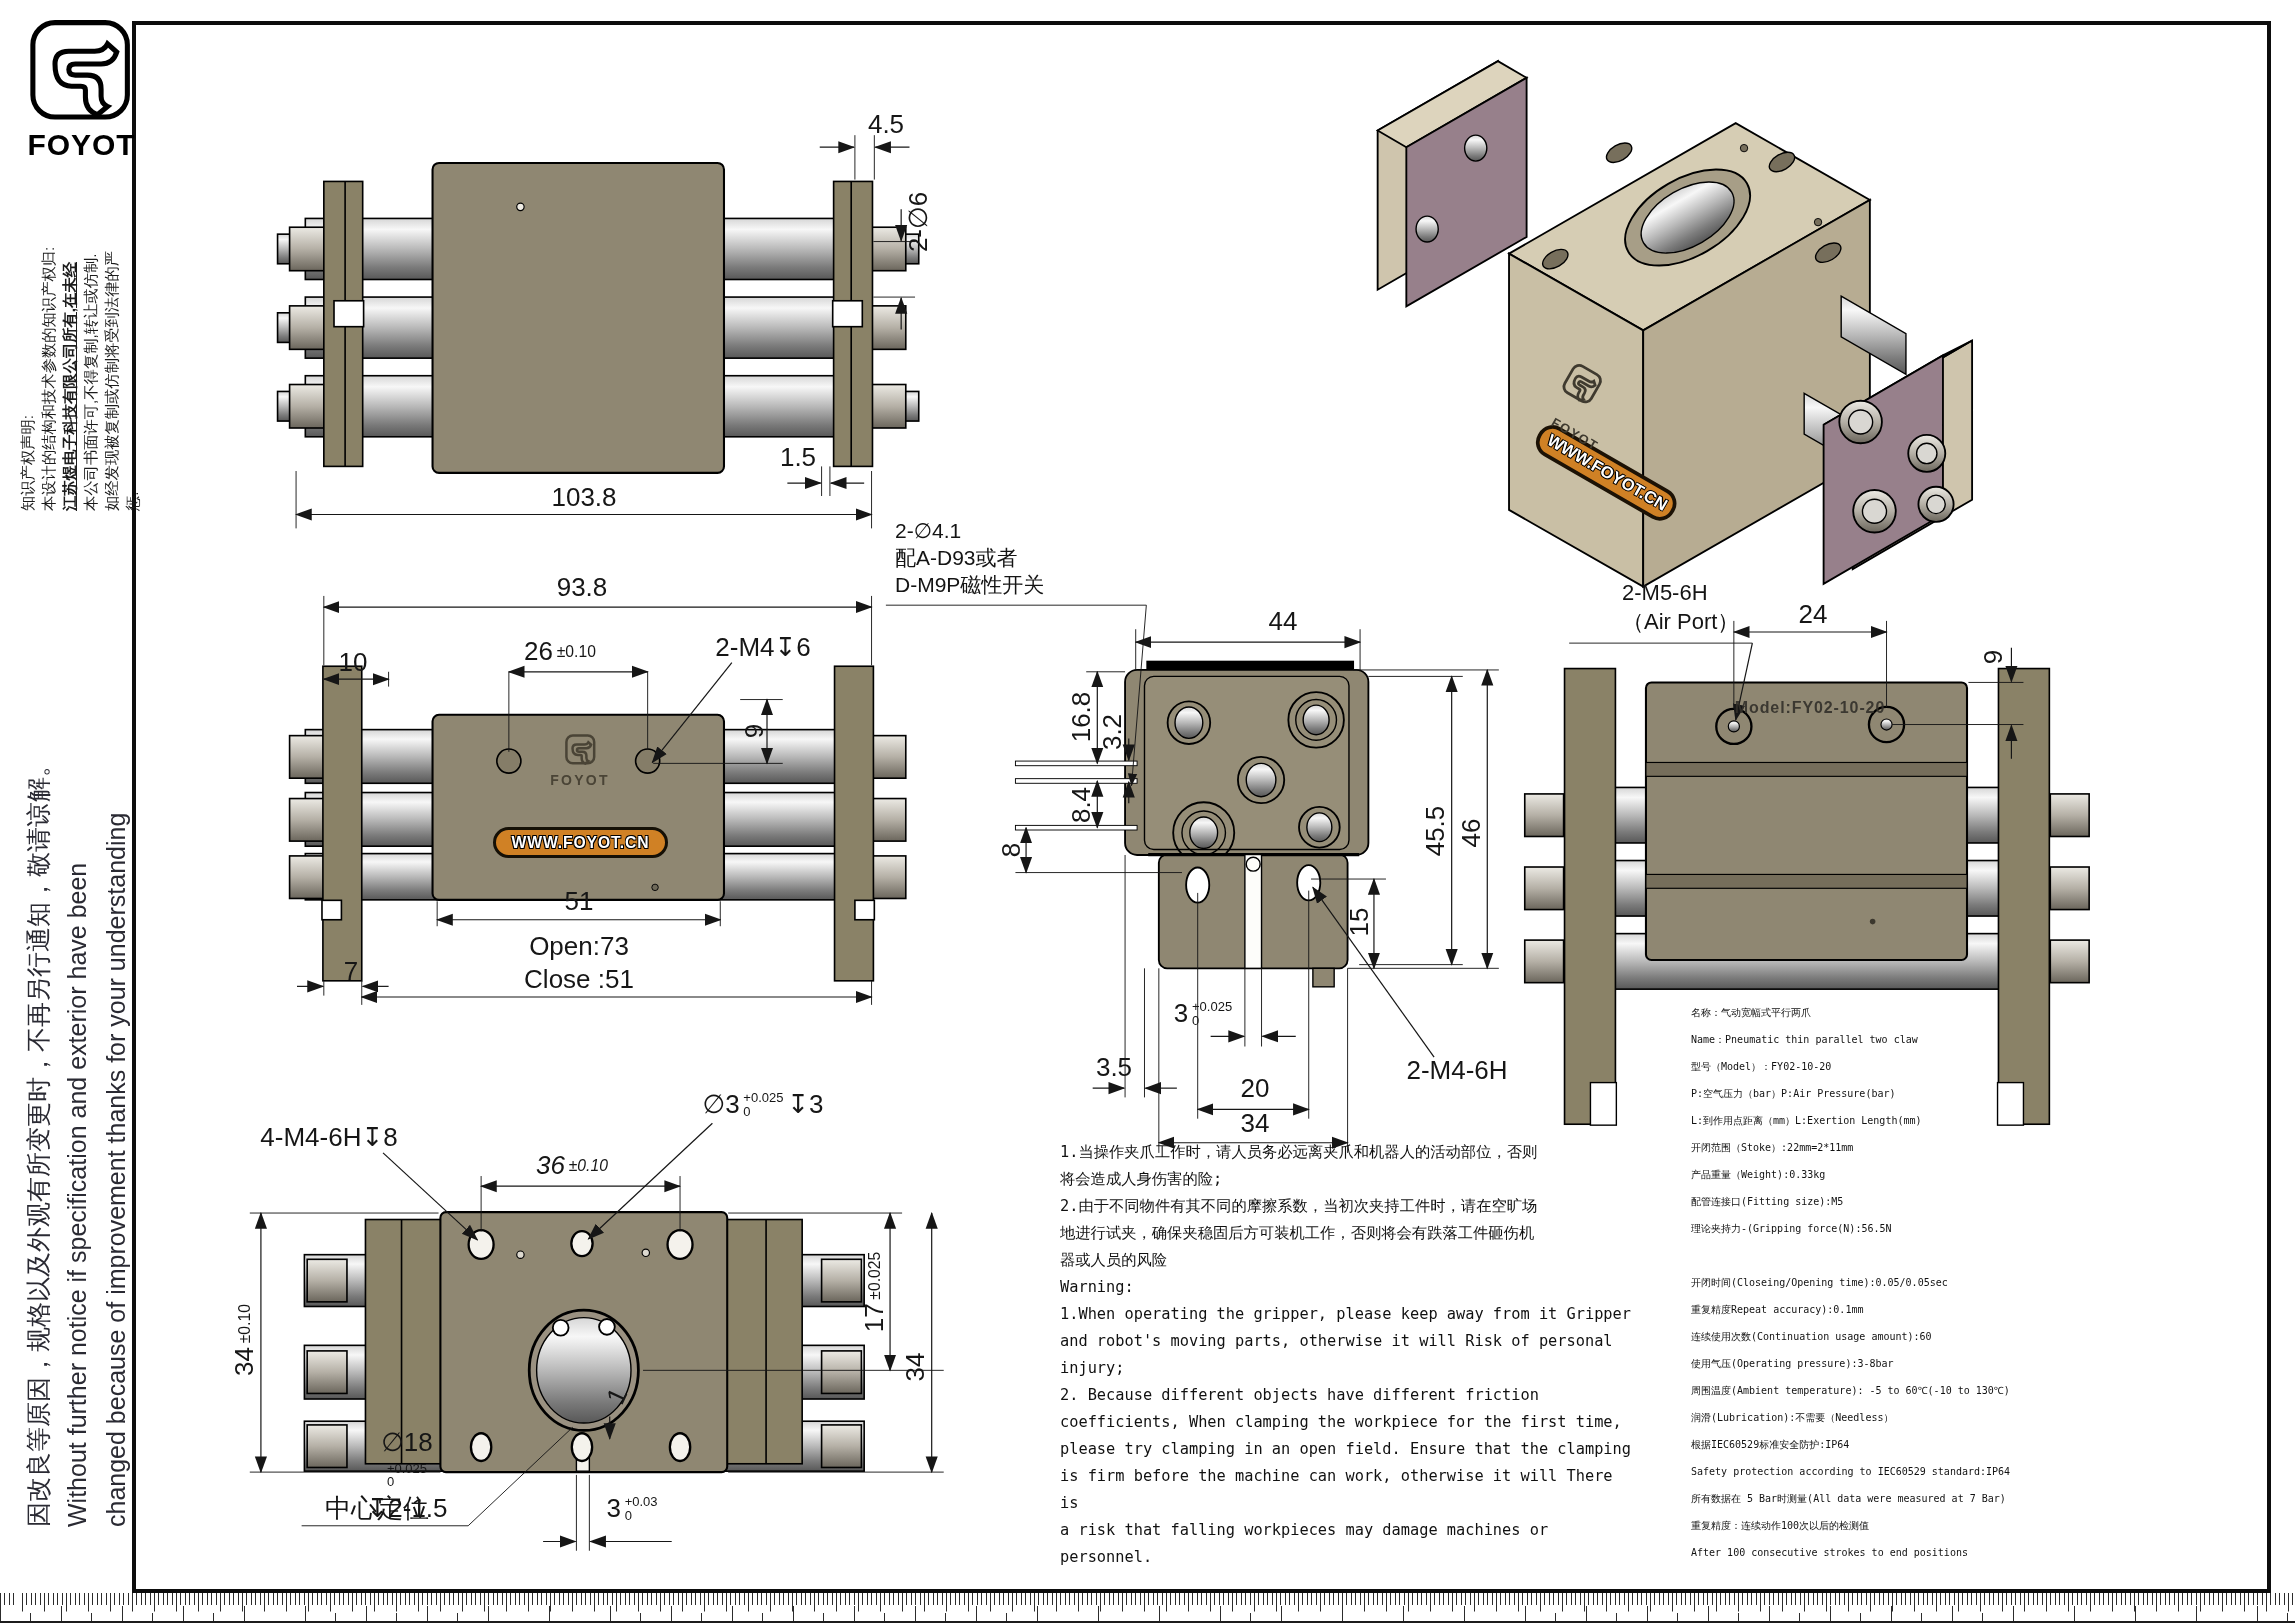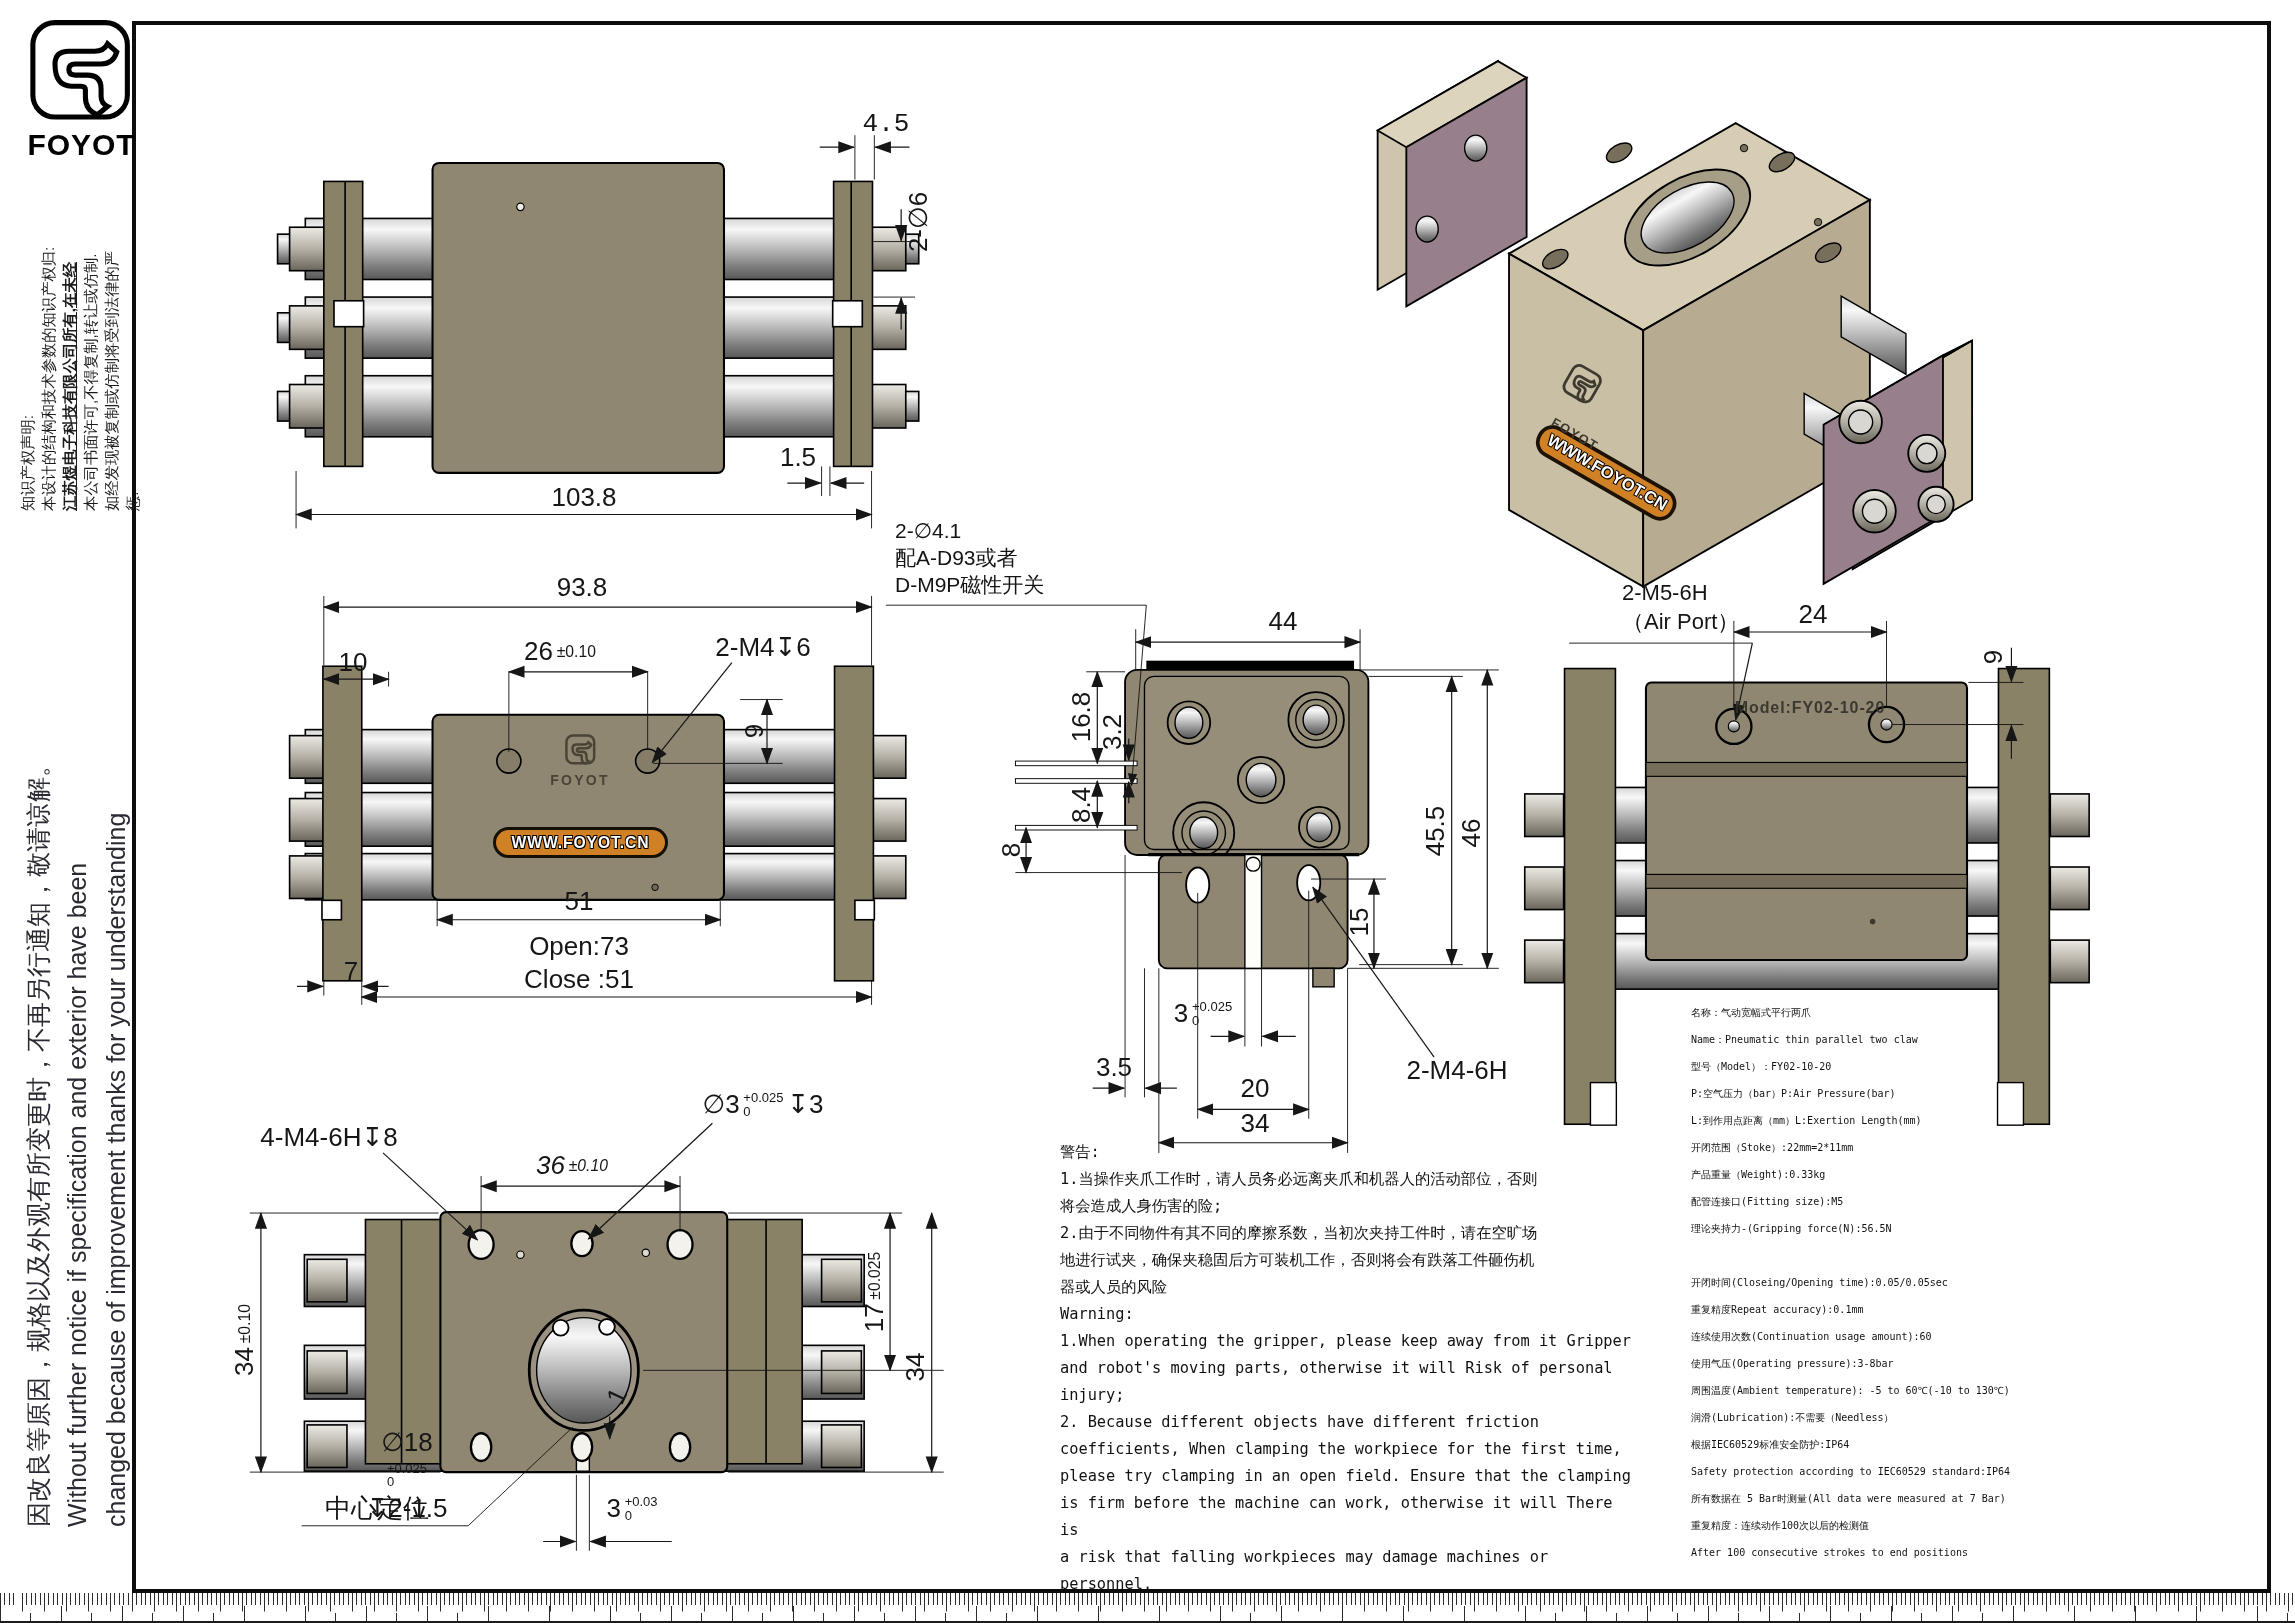--- a/index.html
+++ b/index.html
@@ -416,21 +416,20 @@
   </div>
 <div class="note airport-note">
     <div class="ln">2-M5-6H</div>
     <div class="ln">（Air Port）</div>
   </div>
 
 <div class="emboss">FOYOT</div>
 <div class="weblabel">WWW.FOYOT.CN</div>
 
 <div class="warning">
-    <div class="ln">警告:</div>
     <div class="ln">1.当操作夹爪工作时，请人员务必远离夹爪和机器人的活动部位，否则</div>
     <div class="ln">将会造成人身伤害的险;</div>
     <div class="ln">2.由于不同物件有其不同的摩擦系数，当初次夹持工件时，请在空旷场</div>
     <div class="ln">地进行试夹，确保夹稳固后方可装机工作，否则将会有跌落工件砸伤机</div>
     <div class="ln">器或人员的风险</div>
     <div class="ln">Warning:</div>
     <div class="ln">1.When operating the gripper, please keep away from it Gripper</div>
     <div class="ln">and robot's moving parts, otherwise it will Risk of personal</div>
     <div class="ln">injury;</div>
     <div class="ln">2. Because different objects have different friction</div>
@@ -458,21 +457,21 @@
     <div class="ln">周围温度(Ambient temperature): -5 to 60℃(-10 to 130℃)</div>
     <div class="ln">润滑(Lubrication):不需要（Needless）</div>
     <div class="ln">根据IEC60529标准安全防护:IP64</div>
     <div class="ln">Safety protection according to IEC60529 standard:IP64</div>
     <div class="ln">所有数据在 5 Bar时测量(All data were measured at  7 Bar)</div>
     <div class="ln">重复精度：连续动作100次以后的检测值</div>
     <div class="ln">After 100 consecutive strokes to end positions</div>
   </div>
 
 <div id="dim-labels">
-    <div class="dim" style="left: 886px; top: 124px; transform: translate(-50%, -50%) rotate(0deg); font-family: Liberation Mono, monospace;">
+    <div class="dim" style="left: 886px; top: 124px; transform: translate(-50%, -50%) rotate(0deg);">
       <span>4.5</span>
     </div>
     <div class="dim" style="left: 918px; top: 222px; transform: translate(-50%, -50%) rotate(-90deg);">
       <span>2-∅6</span>
     </div>
     <div class="dim" style="left: 798px; top: 457px; transform: translate(-50%, -50%) rotate(0deg);">
       <span>1.5</span>
     </div>
     <div class="dim" style="left: 584px; top: 497px; transform: translate(-50%, -50%) rotate(0deg);">
       <span>103.8</span>

